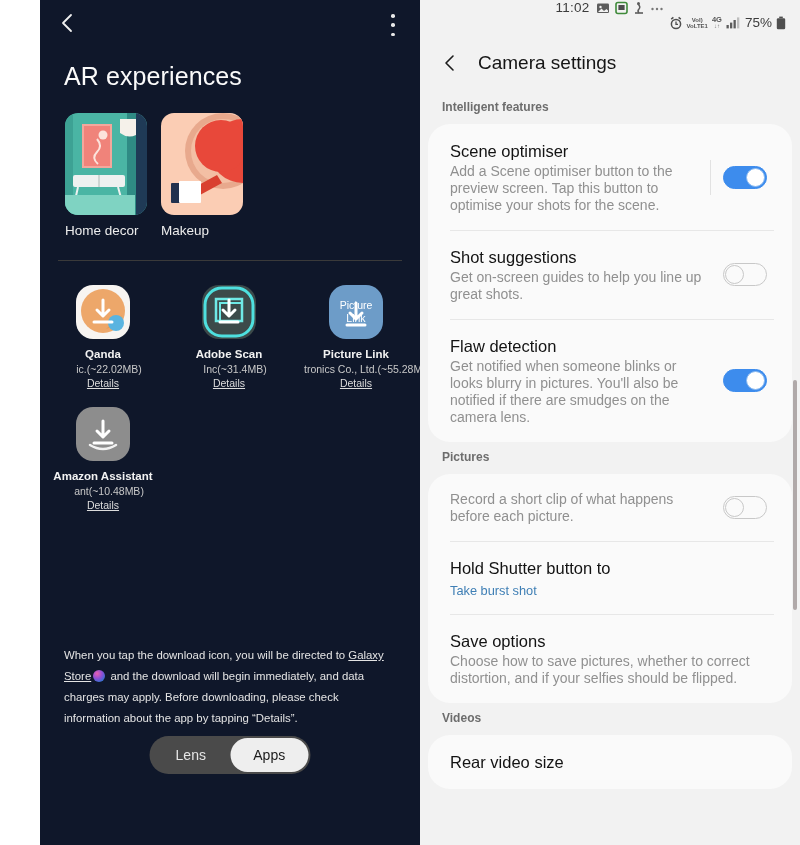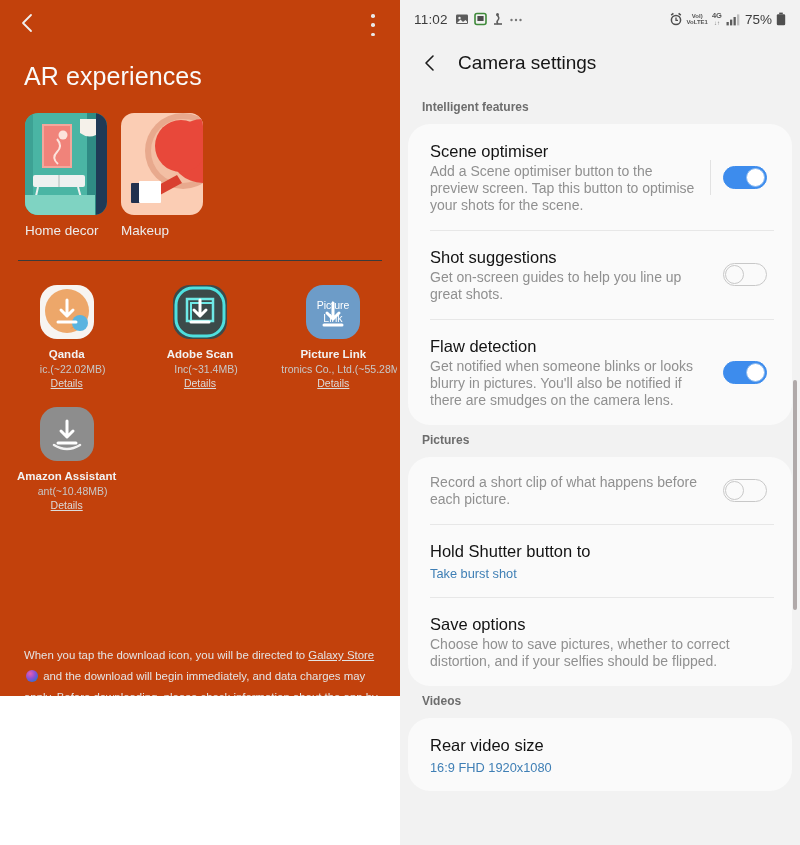--- a/index.html
+++ b/index.html
@@ -7,24 +7,25 @@
     width: 800px; height: 845px;
     font-family: "Liberation Sans", sans-serif;
     background: #ffffff;
     overflow: hidden;
   }
   .screen { position: relative; width: 800px; height: 845px; display: flex; }
 
   
   .left-panel {
     position: relative;
-    width: 400px; height: 696px;
-    background: #c2410c;
+    width: 400px; height: 845px;
+    background: #0f172a;
     color: #ffffff;
     overflow: hidden;
+    margin-left: 40px;
   }
   .lp-topbar {
     height: 50px; position: relative;
   }
   .back-chevron {
     position: absolute; left: 17px; top: 12px;
     width: 22px; height: 22px;
   }
   .back-chevron svg { display:block; }
   .kebab {
@@ -114,21 +115,21 @@
   
   .right-panel {
     position: relative;
     width: 400px; height: 845px;
     background: #f2f2f2;
     color: #1c1c1c;
     overflow: hidden;
   }
   .statusbar {
     height: 38px; display: flex; align-items: center;
-    padding: 0 14px 0 14px; font-size: 13px; color: #4a4a4a;
+    padding: 0 14px 0 14px; font-size: 13px; color: #4a4a4a; flex-direction: column;
   }
   .sb-left { display: flex; align-items: center; gap: 5px; }
   .sb-time { font-size: 13.5px; color: #3c3c3c; margin-right: 2px; letter-spacing: .2px;}
   .sb-right { margin-left: auto; display: flex; align-items: center; gap: 4px; }
   .sb-batt-pct { font-size: 13.5px; color: #3c3c3c; }
   .volte-badge { display: flex; flex-direction: column; align-items: center; line-height: 1; }
   .volte-badge b { font-size: 6px; font-weight: bold; color: #555; }
   .net-badge { display: flex; flex-direction: column; align-items: center; line-height: 1; }
   .net-badge b { font-size: 7.5px; font-weight: bold; color: #555; }
   .net-badge span { font-size: 6px; color: #777; }
@@ -481,21 +482,20 @@
           <div class="s-desc">Choose how to save pictures, whether to correct distortion, and if your selfies should be flipped.</div>
         </div>
       </div>
     </div>
 
     <div class="section-label">Videos</div>
     <div class="card">
       <div class="setting">
         <div class="s-text">
           <div class="s-title">Rear video size</div>
-          <div class="s-value">16:9 FHD 1920x1080</div>
         </div>
       </div>
     </div>
 
     <div class="scrollbar"></div>
   </div>
 
 
 </div>
 

